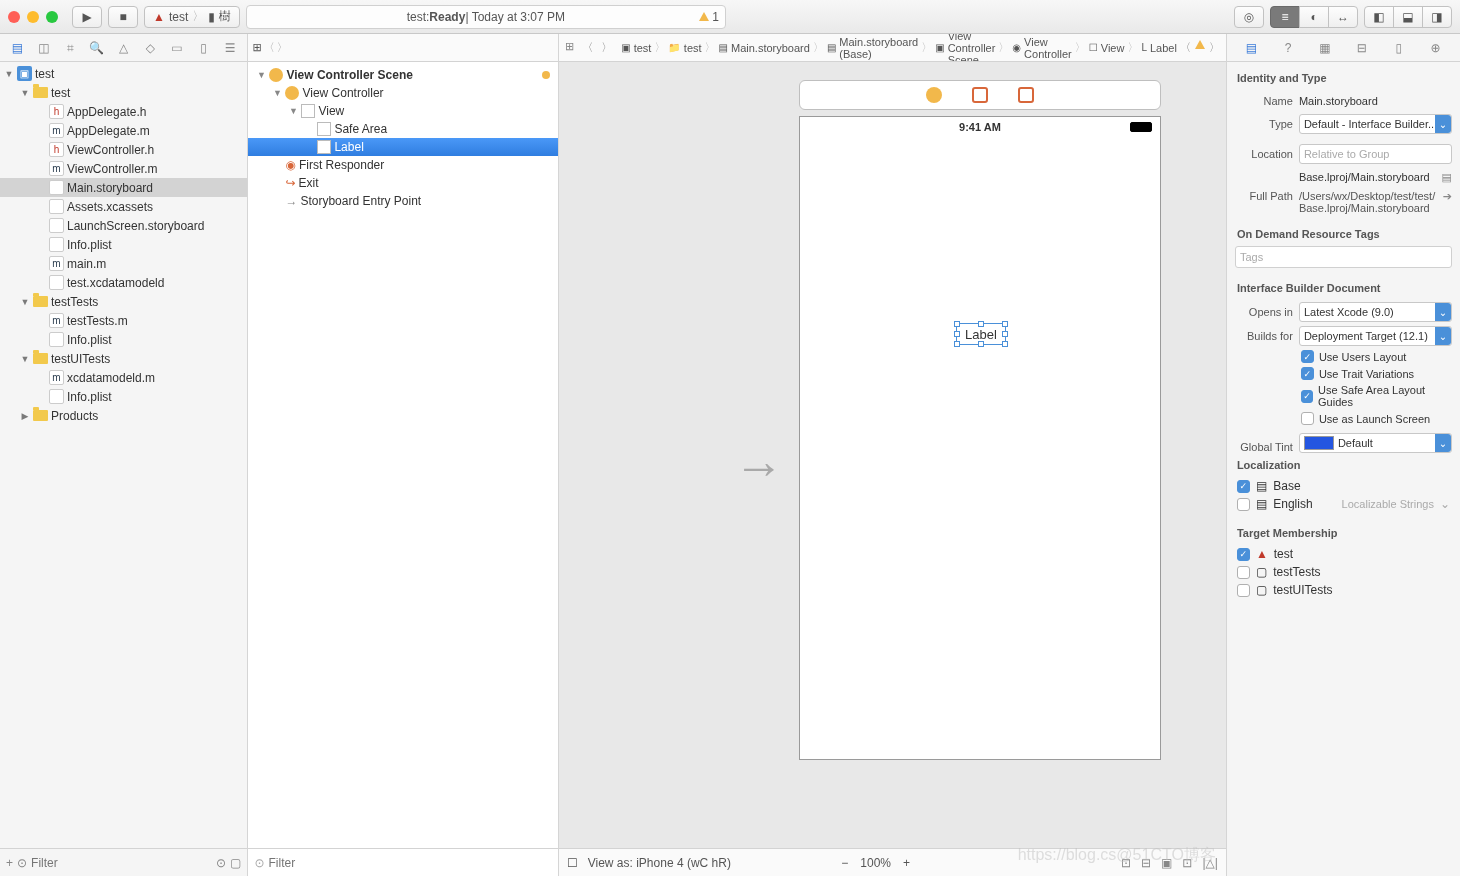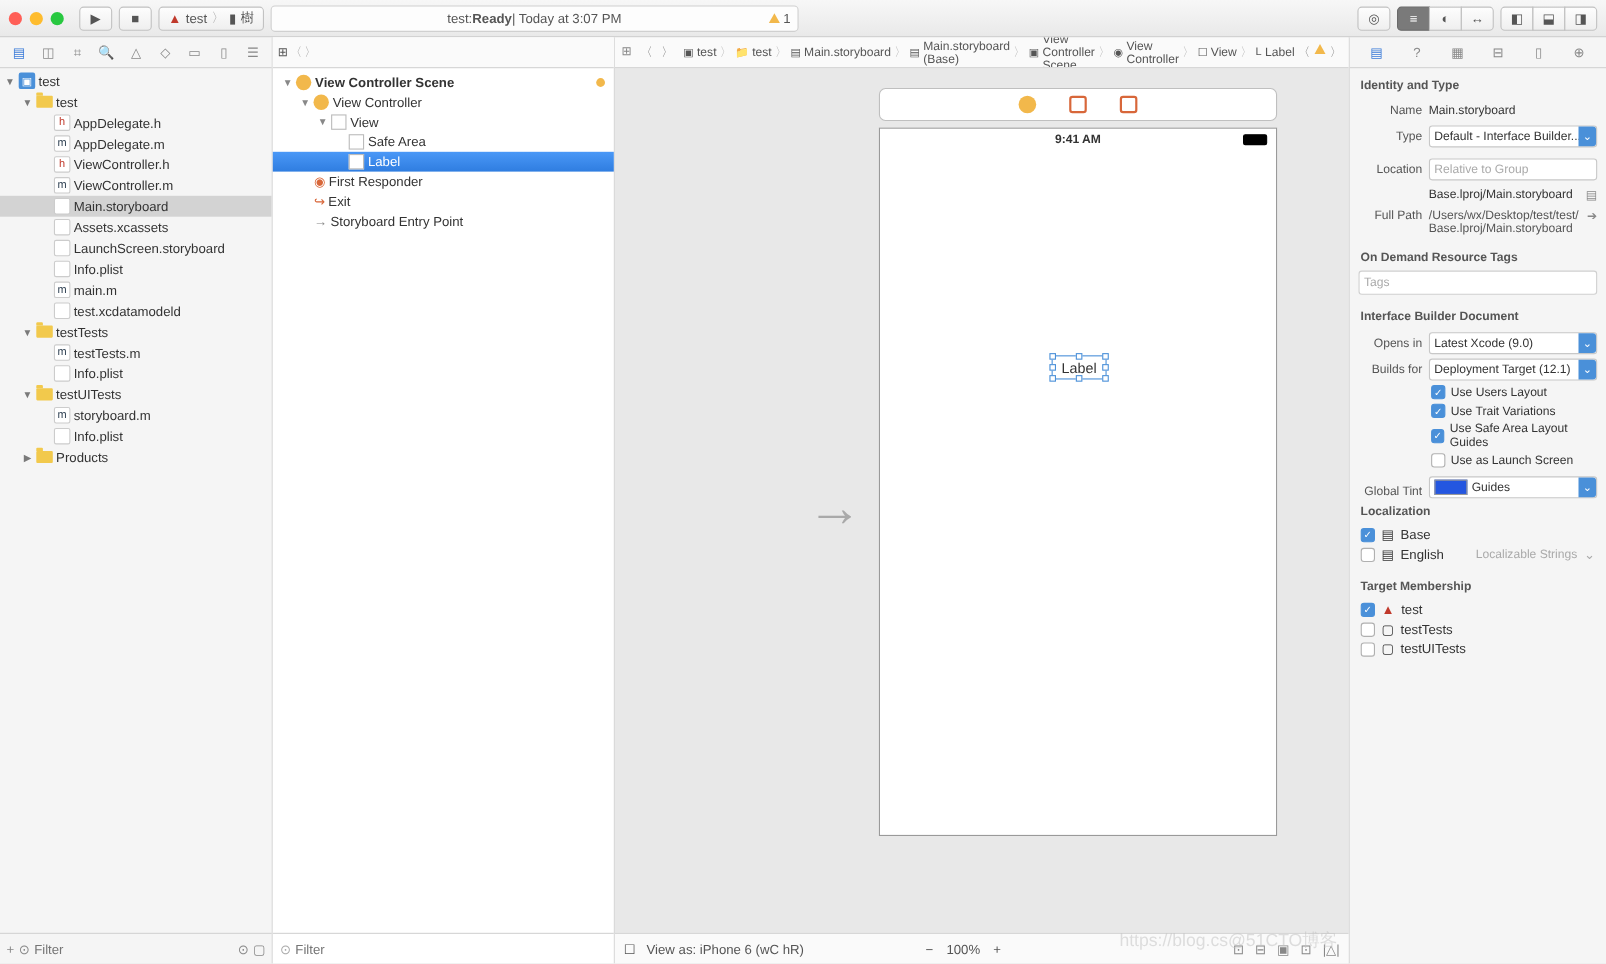--- a/index.html
+++ b/index.html
@@ -220,21 +220,21 @@
           <span>Info.plist</span>
         </div>
         <div class="tree-row" style="padding-left: 20px;">
           <span class="disc">▼</span>
           <span class="folder-glyph"></span>
           <span>testUITests</span>
         </div>
         <div class="tree-row" style="padding-left: 36px;">
           <span class="disc"></span>
           <span class="ficon m">m</span>
-          <span>storyboard.m</span>
+          <span>xcdatamodeld.m</span>
         </div>
         <div class="tree-row" style="padding-left: 36px;">
           <span class="disc"></span>
           <span class="ficon plist"></span>
           <span>Info.plist</span>
         </div>
         <div class="tree-row" style="padding-left: 20px;">
           <span class="disc">▶</span>
           <span class="folder-glyph"></span>
           <span>Products</span>
@@ -380,21 +380,21 @@
             <div class="knob" style="left:-3px; bottom:-3px;"></div>
               <div class="knob" style="left:50%; bottom:-3px; margin-left:-3px;"></div>
               <div class="knob" style="right:-3px; bottom:-3px;"></div>
           </div>
           <div class="sel-label">Label</div>
         </div>
       </div>
     </div>
     <div class="canvas-bottom">
       <span>☐</span>
-      <span>View as: iPhone 6 (wC hR)</span>
+      <span>View as: iPhone 4 (wC hR)</span>
       <div class="zoom">
         <span>−</span>
         <span>100%</span>
         <span>+</span>
       </div>
       <div style="margin-left:auto; display:flex; gap:10px; color:#888;">
         <span>⊡</span>
         <span>⊟</span>
         <span>▣</span>
         <span>⊡</span>
@@ -473,21 +473,21 @@
           <span>Use Safe Area Layout Guides</span>
         </div>
       <div class="chk-row">
           <div class="chk"></div>
           <span>Use as Launch Screen</span>
         </div>
       <div class="insp-row" style="margin-top:4px;align-items:flex-end;">
           <div class="lbl">Global Tint</div>
           <div class="sel-box blue">
             <div class="tint-sw"></div>
-            <span style="margin-left:4px;">Guides</span>
+            <span style="margin-left:4px;">Default</span>
           </div>
         </div>
 
       <div class="insp-sec-h" style="">Localization</div>
       <div class="tm-row">
           <div class="chk on">✓</div>
           <span>▤</span>
           <span>Base</span>
         </div>
       <div class="tm-row">

